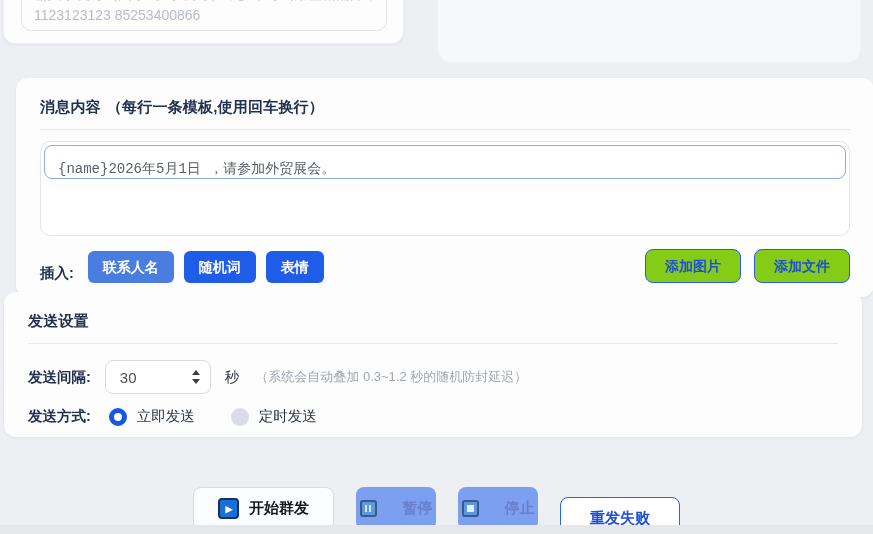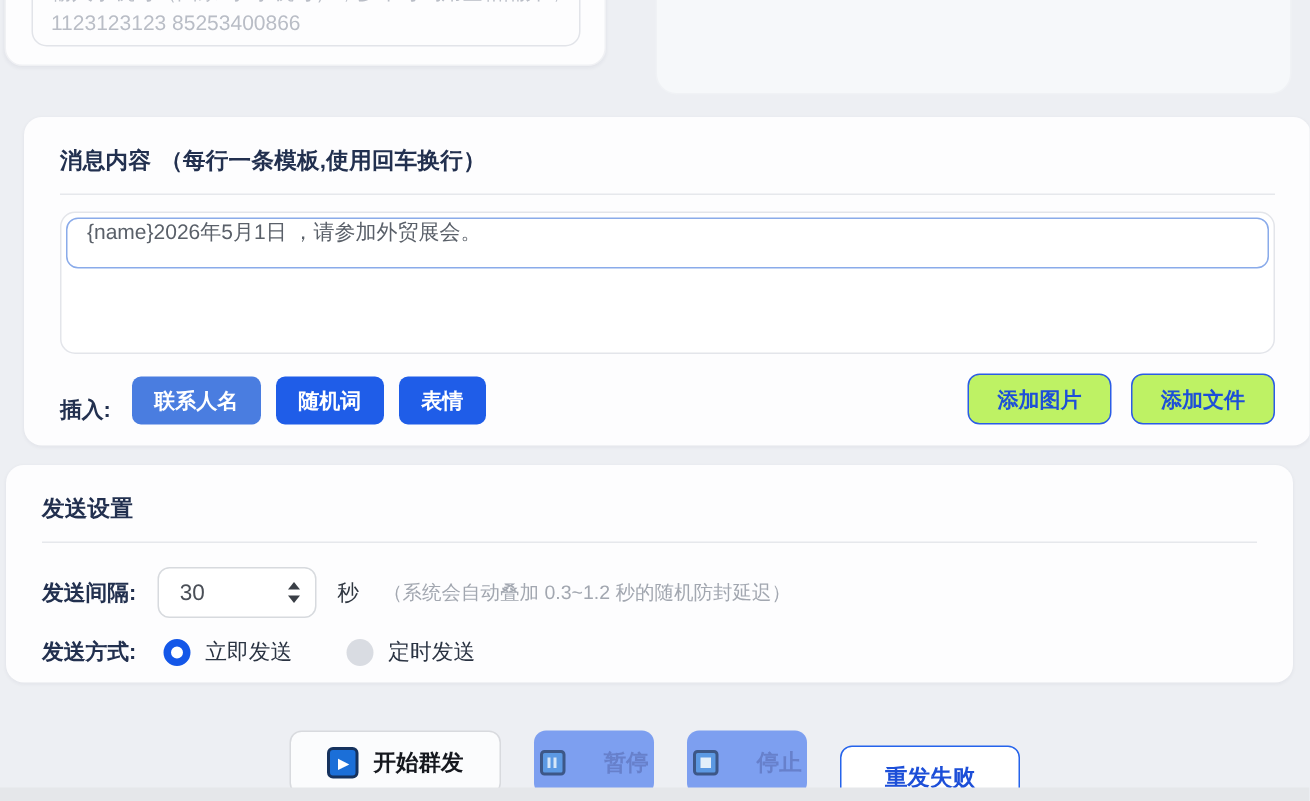--- a/index.html
+++ b/index.html
@@ -22,46 +22,46 @@
     position:absolute; left:17px; right:16px; top:8px; bottom:12px;
     border:1px solid #e2e4e9; border-radius:10px;
     display:flex; flex-direction:column; justify-content:flex-end;
     padding:0 12px 4px 12px;
   }
   .ph-line { font-size:14px; line-height:21px; color:#b9bdc6; white-space:nowrap; overflow:hidden; }
   .top-right-card { left:437px; top:-45px; width:424px; height:108px; background:#f6f8fa; border:1px solid #f0f2f5; border-radius:14px; box-shadow:none; }
 
   
   .msg-card { left:16px; top:78px; width:858px; height:219px; }
-  .settings-card { left:4px; top:310px; width:858px; height:145px; }
+  .settings-card { left:4px; top:292px; width:858px; height:145px; }
   .section-title { padding:20px 24px 0; font-size:15px; font-weight:bold; color:#22304f; letter-spacing:0.2px; }
   .section-title .hint { margin-left:6px; }
   .divider { margin:12px 24px 0; border-top:1px solid #e6e8ec; }
 
   
   .template-box {
     margin:11px 24px 0; height:95px;
     border:1px solid #e3e5ea; border-radius:10px; background:#fff; padding:3px;
   }
   .template-row {
     height:34px; border:1px solid #8aabea; border-radius:8px;
-    display:flex; align-items:flex-start; padding:0 13px;
-    font-size:14px; color:#5a6069;
+    display:flex; align-items:flex-end; padding:0 13px;
+    font-size:14px; color:#5a6069;font-family:Liberation Mono, monospace;
   }
   .insert-row { margin:13px 24px 0; display:flex; align-items:flex-end; }
   .insert-label { font-size:14.5px; font-weight:bold; color:#22304f; margin-right:14px; }
   .btn-solid {
     border:none; color:#fff; font-weight:bold; font-size:14px;
     padding:9px 15px; border-radius:6px; margin-right:10px;
     background:#1f5de8; font-family:inherit; cursor:pointer; line-height:1;
   }
   .btn-light { background:#4a7de0; }
   .spacer { flex:1; }
   .btn-outline {
-    background:#bef264; border:1.5px solid #2b5ce6; color:#1d4fd8;
+    background:#84cc16; border:1.5px solid #2b5ce6; color:#1d4fd8;
     font-weight:bold; font-size:14px; padding:9px 19px; border-radius:8px;
     margin-left:13px; font-family:inherit; cursor:pointer; line-height:1;
   }
 
   
   .setting-row { margin:16px 24px 0; display:flex; align-items:center; }
   .setting-row.second { margin-top:13px; }
   .setting-label { font-size:14.5px; font-weight:bold; color:#22304f; }
   .number-input {
     margin-left:14px; width:106px; height:34px;

